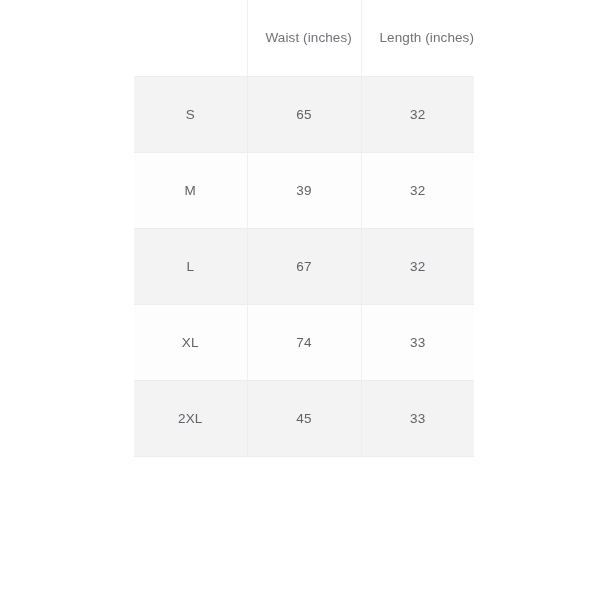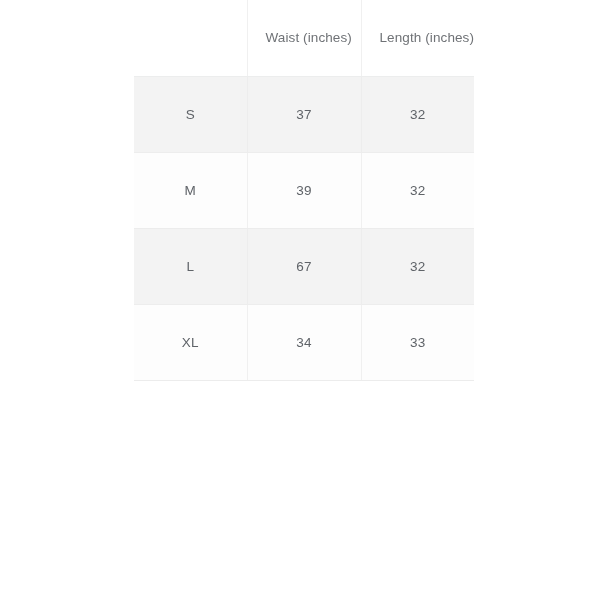--- a/index.html
+++ b/index.html
@@ -104,34 +104,39 @@
       <thead>
         <tr class="header-row">
           <th class="blank-head"></th>
           <th>Waist (inches)</th>
           <th class="last-col">Length (inches)</th>
         </tr>
       </thead>
       <tbody>
         <tr class="row-shaded">
           <td>S</td>
-          <td>37</td>
+          <td>65</td>
           <td class="last-col">32</td>
         </tr>
         <tr class="row-plain">
           <td>M</td>
           <td>39</td>
           <td class="last-col">32</td>
         </tr>
         <tr class="row-shaded">
           <td>L</td>
           <td>67</td>
           <td class="last-col">32</td>
         </tr>
         <tr class="row-plain">
           <td>XL</td>
-          <td>34</td>
+          <td>74</td>
+          <td class="last-col">33</td>
+        </tr>
+        <tr class="row-shaded">
+          <td>2XL</td>
+          <td>45</td>
           <td class="last-col">33</td>
         </tr>
       </tbody>
     </table>
   </div>
 </div>
 
 </body></html>

